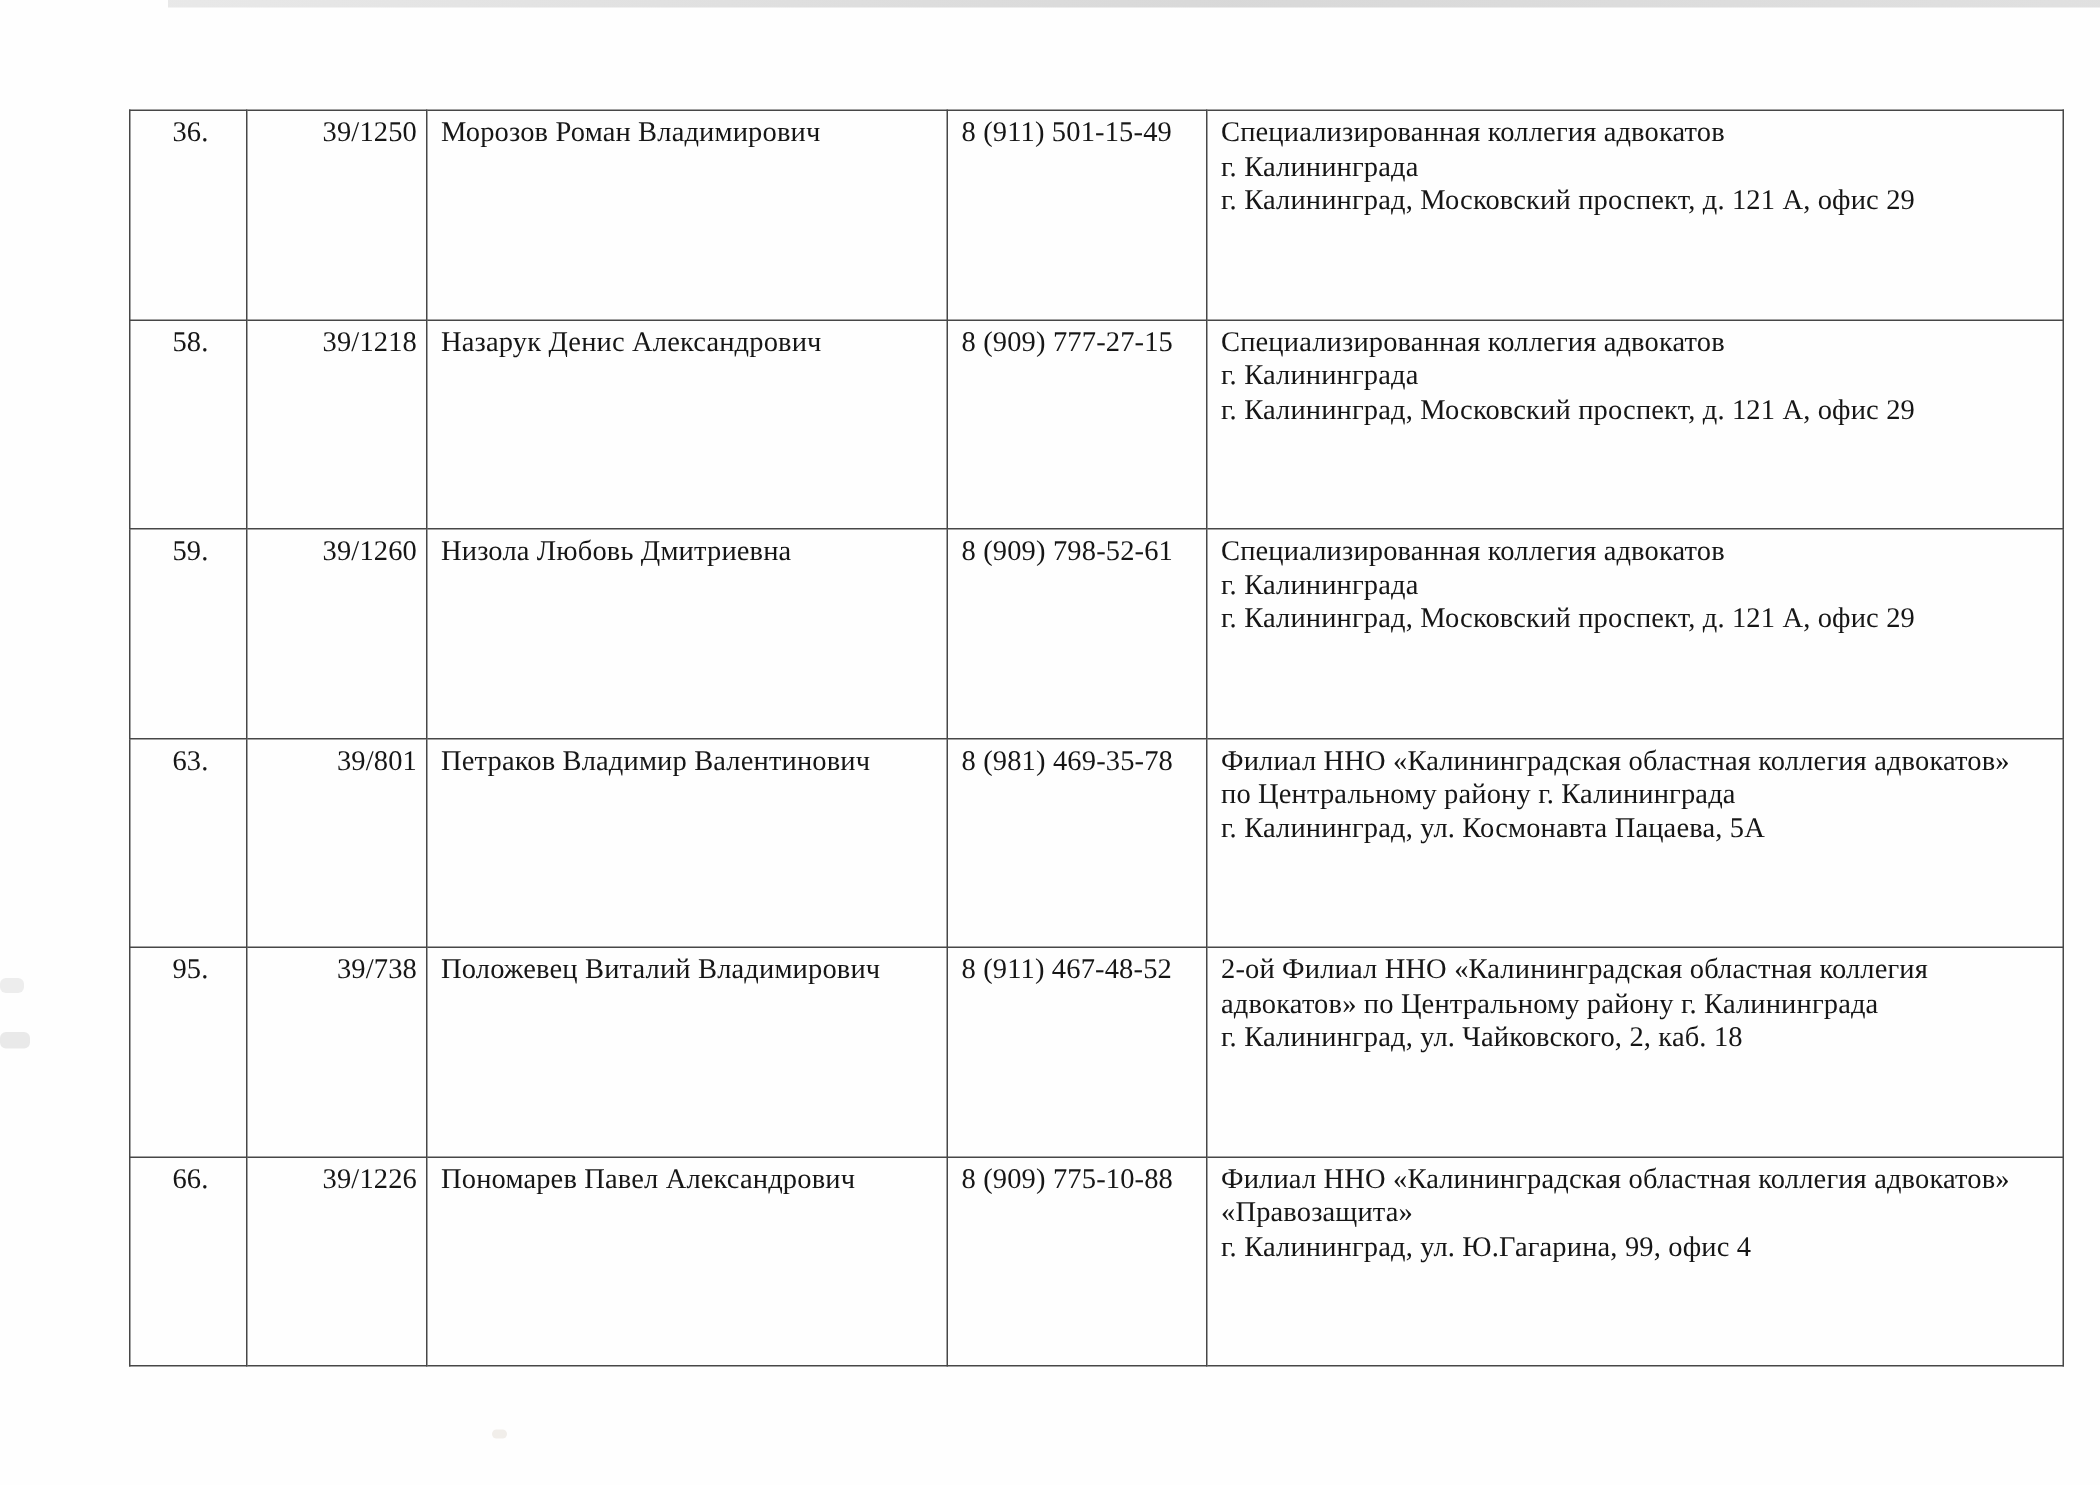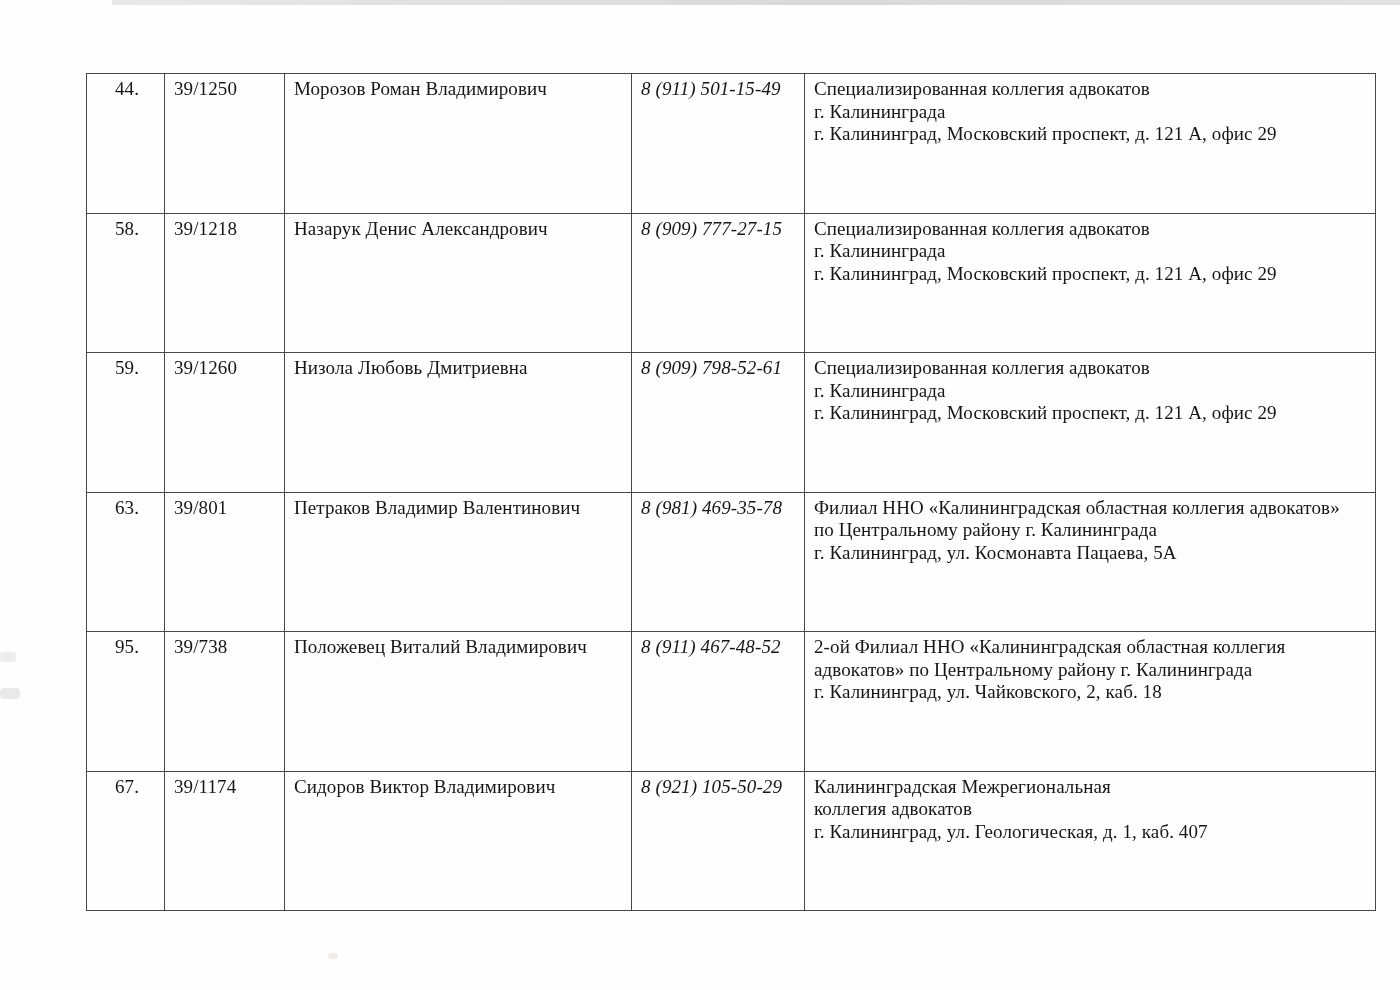--- a/index.html
+++ b/index.html
@@ -71,28 +71,27 @@
     white-space: pre-wrap;
     overflow: hidden;
     letter-spacing: 0.1px;
   }
   td.c-num {
     text-align: center;
     padding-left: 2px;
     padding-right: 14px;
   }
   td.c-reg {
-    text-align: left;
+    text-align: right;
     padding-left: 2px;
     padding-right: 2px;
   }
   td.c-phone {
     padding-left: 7px;
     padding-right: 2px;
-    font-style: italic;
   }
 </style>
 </head>
 <body>
 
 <div class="page">
   <div class="scan-band-top"></div>
   <div class="scan-smudge-a"></div>
   <div class="scan-smudge-b"></div>
   <div class="scan-smudge-c"></div>
@@ -100,21 +99,21 @@
   <table class="registry">
     <colgroup>
       <col style="width:78px">
       <col style="width:120px">
       <col style="width:347px">
       <col style="width:173px">
       <col style="width:571px">
     </colgroup>
     <tbody>
         <tr>
-    <td class="c-num">44.</td>
+    <td class="c-num">36.</td>
     <td class="c-reg">39/1250</td>
     <td class="c-name">Морозов Роман Владимирович</td>
     <td class="c-phone">8 (911) 501-15-49</td>
     <td class="c-org">Специализированная коллегия адвокатов
 г. Калининграда
 г. Калининград, Московский проспект, д. 121 А, офис 29</td>
   </tr>
         <tr>
     <td class="c-num">58.</td>
     <td class="c-reg">39/1218</td>
@@ -145,23 +144,23 @@
         <tr>
     <td class="c-num">95.</td>
     <td class="c-reg">39/738</td>
     <td class="c-name">Положевец Виталий Владимирович</td>
     <td class="c-phone">8 (911) 467-48-52</td>
     <td class="c-org">2-ой Филиал ННО «Калининградская областная коллегия
 адвокатов» по Центральному району г. Калининграда
 г. Калининград, ул. Чайковского, 2, каб. 18</td>
   </tr>
         <tr>
-    <td class="c-num">67.</td>
-    <td class="c-reg">39/1174</td>
-    <td class="c-name">Сидоров Виктор Владимирович</td>
-    <td class="c-phone">8 (921) 105-50-29</td>
-    <td class="c-org">Калининградская Межрегиональная
-коллегия адвокатов
-г. Калининград, ул. Геологическая, д. 1, каб. 407</td>
+    <td class="c-num">66.</td>
+    <td class="c-reg">39/1226</td>
+    <td class="c-name">Пономарев Павел Александрович</td>
+    <td class="c-phone">8 (909) 775-10-88</td>
+    <td class="c-org">Филиал ННО «Калининградская областная коллегия адвокатов»
+«Правозащита»
+г. Калининград, ул. Ю.Гагарина, 99, офис 4</td>
   </tr>
       </tbody>
   </table>
 </div>
 
 </body></html>

